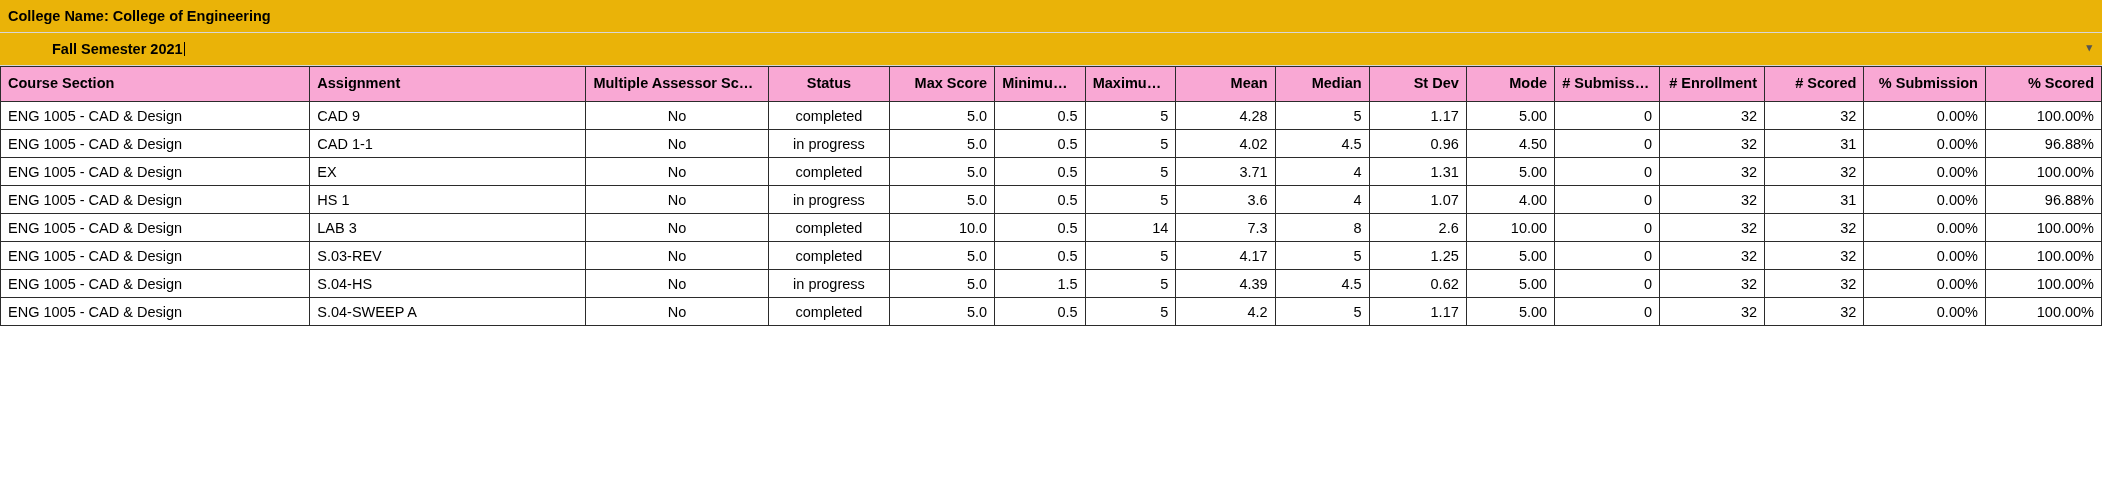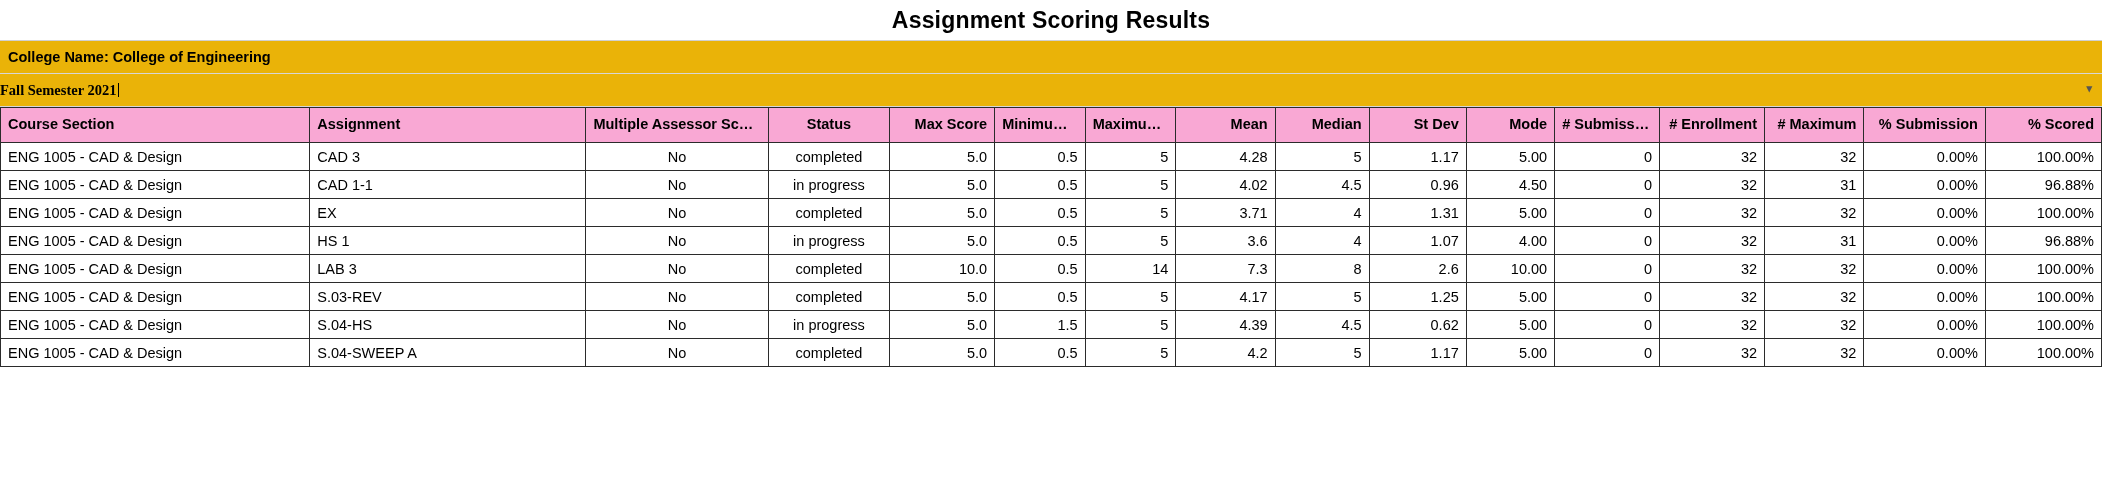--- a/index.html
+++ b/index.html
@@ -35,21 +35,21 @@
     height: 32px;
     display: flex;
     align-items: center;
     border-bottom: 1px solid #d7d7d7;
     font-size: 14.5px;
     font-weight: bold;
     background: #eab308;
   }
   .meta-row.level0 { padding-left: 8px; }
   .meta-row.level1 { padding-left: 32px; }
-  .meta-row.level2 { position: relative; font-family: Liberation Serif, serif; }
+  .meta-row.level2 { padding-left: 52px; position: relative; }
   .caret {
     position: absolute;
     right: 10px;
     top: 50%;
     transform: translateY(-60%);
     font-size: 11px;
     color: #555;
     line-height: 1;
   }
   .cursor {
@@ -84,23 +84,20 @@
   .c-left { text-align: left; }
   .c-center { text-align: center; }
   .c-right { text-align: right; }
   tbody tr { background: #ffffff; }
 </style>
 </head>
 <body>
 
 <div class="report">
 
-  <div class="title-bar">
-    <div class="title">Assignment Scoring Results</div>
-  </div>
 
   <div class="meta-row level0">
     <span>College Name: College of Engineering</span>
   </div>
 
 
   <div class="meta-row level2">
     <span>Fall Semester 2021</span>
       <span class="cursor"></span>
     <span class="caret">▾</span>
@@ -133,29 +130,29 @@
           <th class="c-center">Status</th>
           <th class="c-right">Max Score</th>
           <th class="c-right">Minimum Points</th>
           <th class="c-right">Maximum Points</th>
           <th class="c-right">Mean</th>
           <th class="c-right">Median</th>
           <th class="c-right">St Dev</th>
           <th class="c-right">Mode</th>
           <th class="c-right"># Submission</th>
           <th class="c-right"># Enrollment</th>
-          <th class="c-right"># Maximum</th>
+          <th class="c-right"># Scored</th>
           <th class="c-right">% Submission</th>
           <th class="c-right">% Scored</th>
         </tr>
     </thead>
     <tbody id="table-body">
         <tr>
           <td class="c-left">ENG 1005 - CAD &amp; Design</td>
-          <td class="c-left">CAD 3</td>
+          <td class="c-left">CAD 9</td>
           <td class="c-center">No</td>
           <td class="c-center">completed</td>
           <td class="c-right">5.0</td>
           <td class="c-right">0.5</td>
           <td class="c-right">5</td>
           <td class="c-right">4.28</td>
           <td class="c-right">5</td>
           <td class="c-right">1.17</td>
           <td class="c-right">5.00</td>
           <td class="c-right">0</td>

